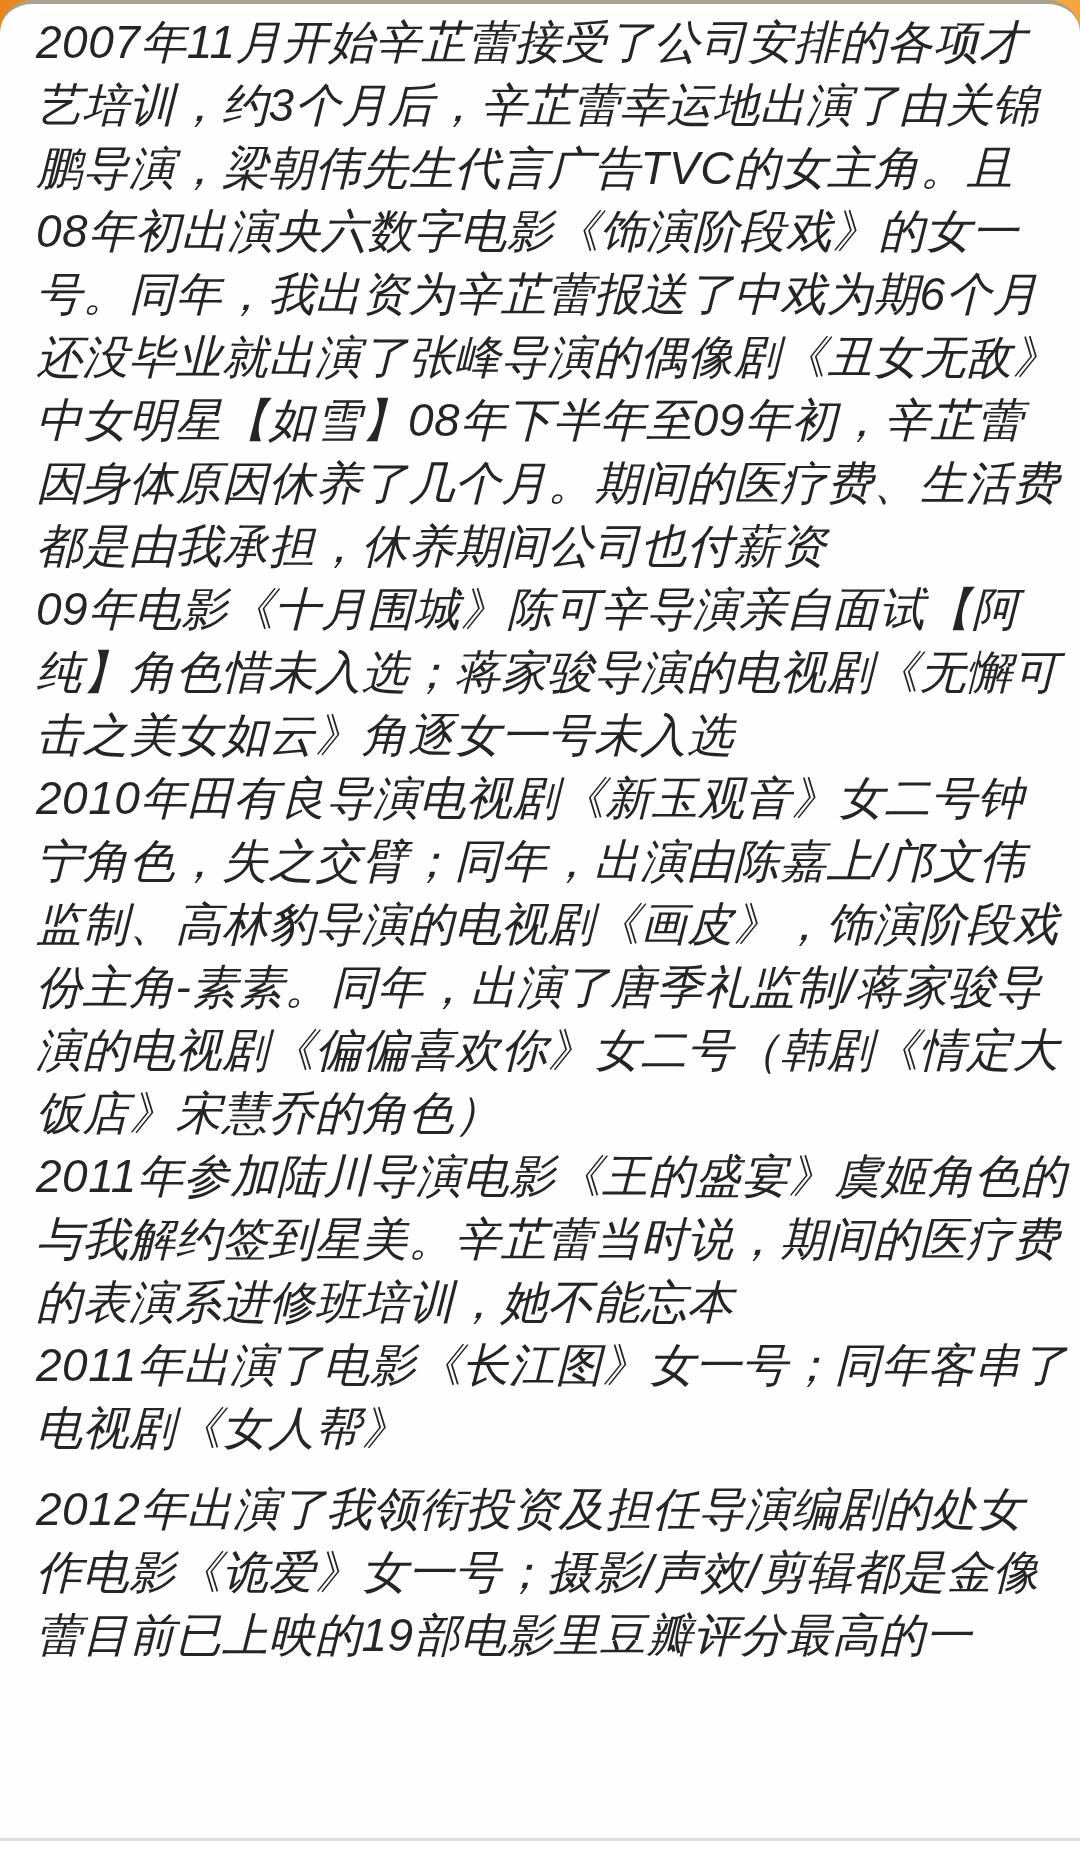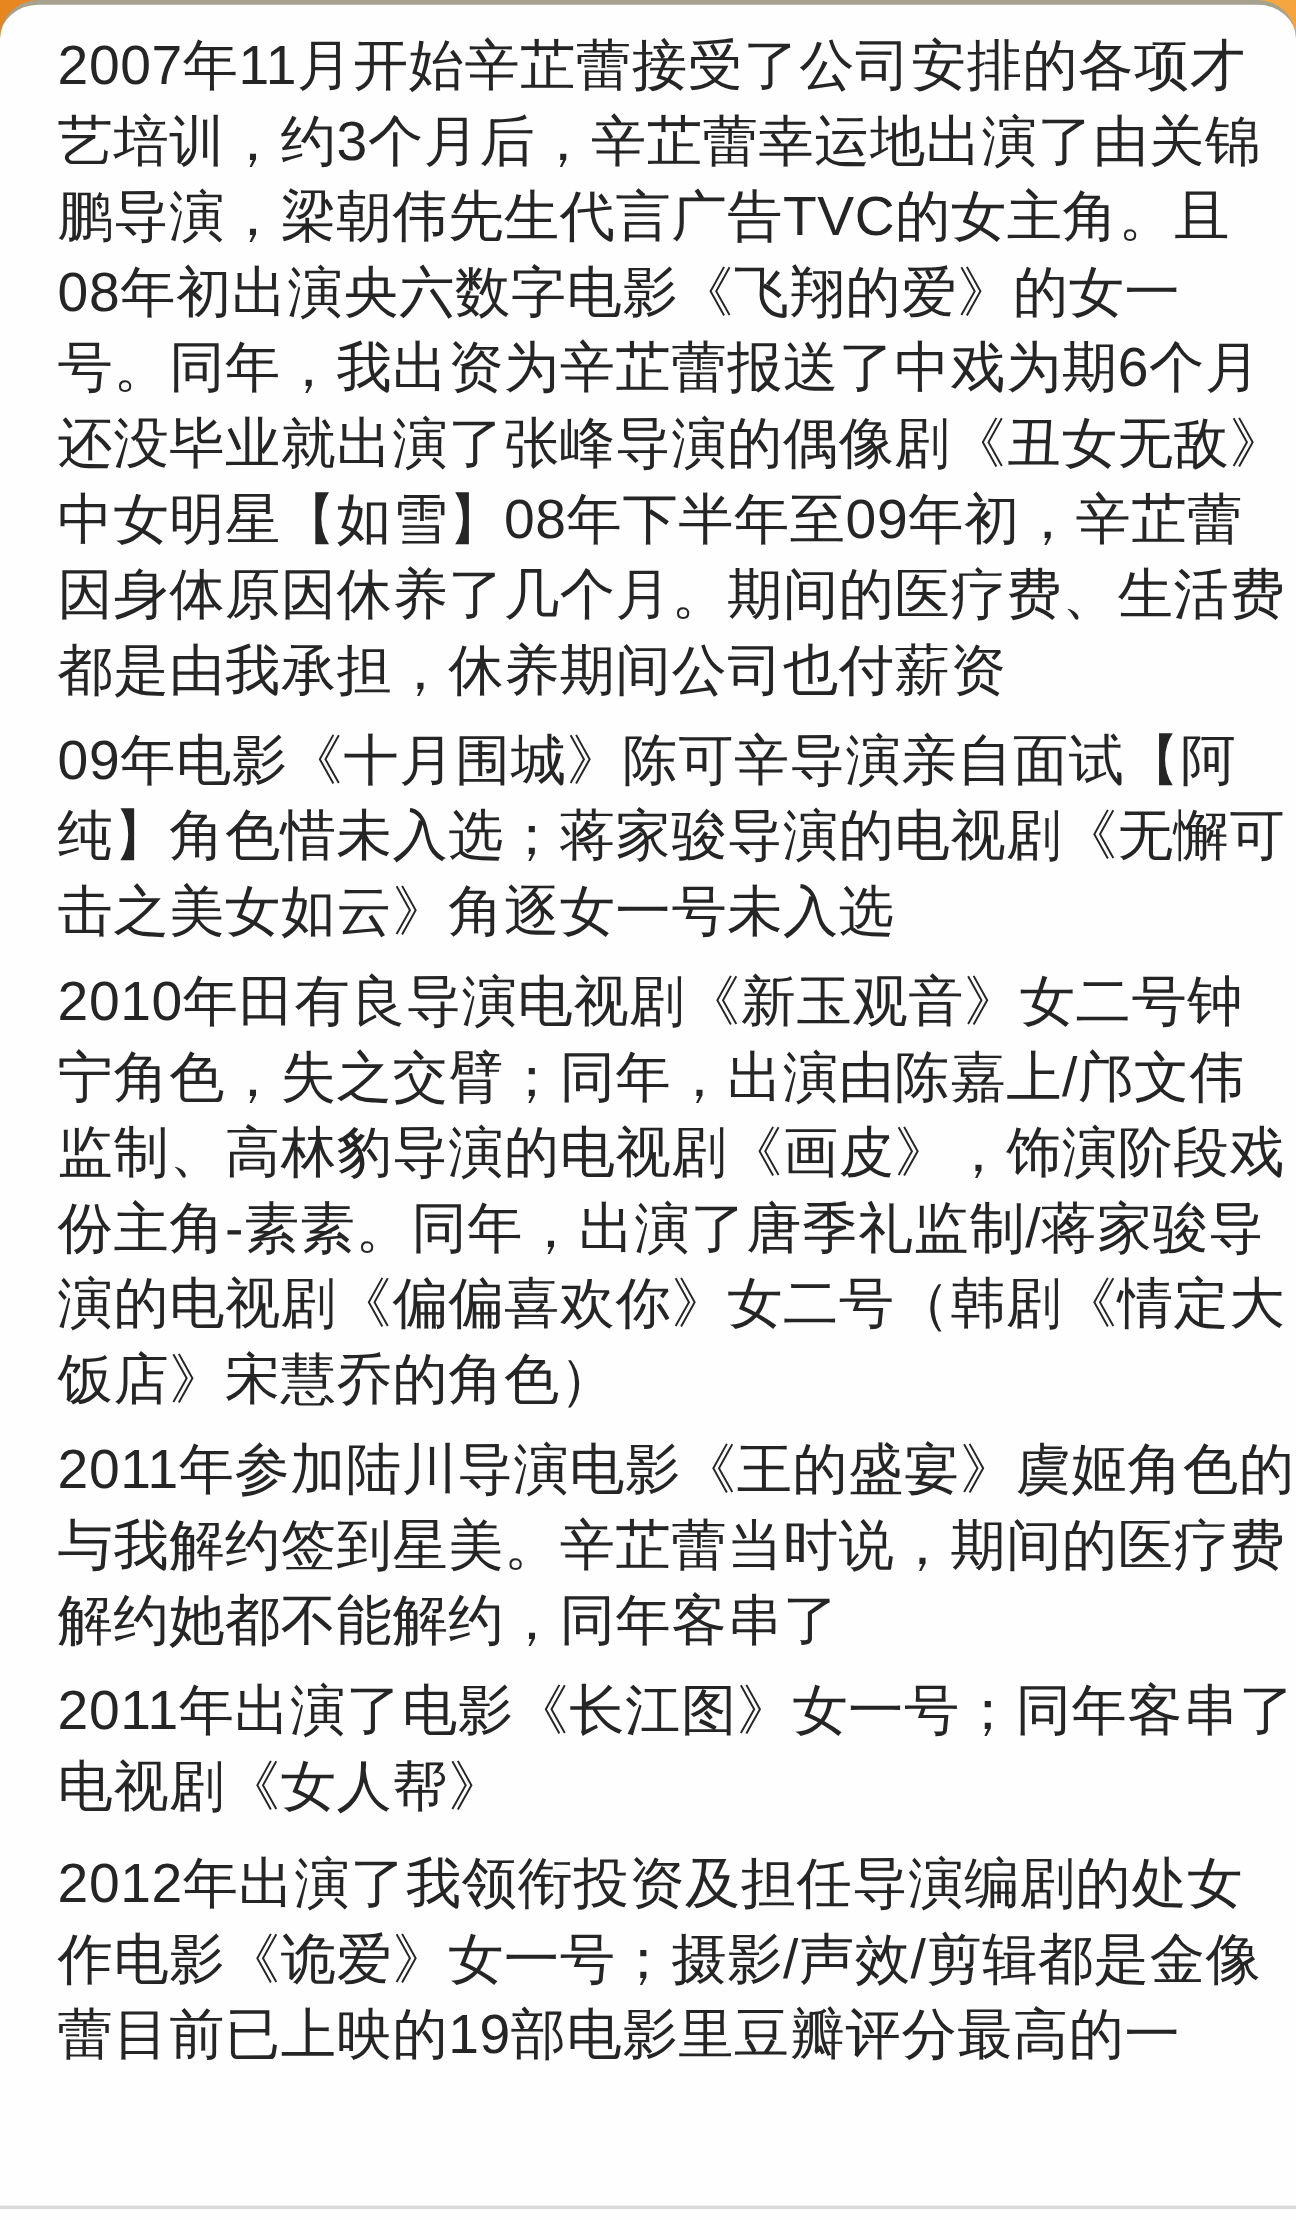--- a/index.html
+++ b/index.html
@@ -27,21 +27,22 @@
     position: absolute;
     top: 0;
     left: 0;
     right: 0;
     height: 1834px;
     overflow: hidden;
     box-sizing: border-box;
     padding: 7px 28px 0 36px;
   }
   .para {
-    margin: 12px;
+    margin: 0;
+    font-style: italic;
   }
   .para.gap-before {
     margin-top: 18px;
   }
   .line {
     display: block;
     font-size: 46px;
     line-height: 63px;
     letter-spacing: 0.5px;
     color: #252525;
@@ -68,21 +69,21 @@
 </head>
 <body>
 
 <div class="card">
   <div class="text-clip">
 
     <p class="para">
       <span class="line">2007年11月开始辛芷蕾接受了公司安排的各项才</span>
       <span class="line">艺培训，约3个月后，辛芷蕾幸运地出演了由关锦</span>
       <span class="line">鹏导演，梁朝伟先生代言广告TVC的女主角。且</span>
-      <span class="line">08年初出演央六数字电影《飞翔的爱》的女一</span>
+      <span class="line">08年初出演央六数字电影《饰演阶段戏》的女一</span>
       <span class="line">号。同年，我出资为辛芷蕾报送了中戏为期6个月</span>
       <span class="line">还没毕业就出演了张峰导演的偶像剧《丑女无敌》</span>
       <span class="line">中女明星【如雪】08年下半年至09年初，辛芷蕾</span>
       <span class="line">因身体原因休养了几个月。期间的医疗费、生活费</span>
       <span class="line">都是由我承担，休养期间公司也付薪资</span>
     </p>
 
     <p class="para">
       <span class="line">09年电影《十月围城》陈可辛导演亲自面试【阿</span>
       <span class="line">纯】角色惜未入选；蒋家骏导演的电视剧《无懈可</span>
@@ -94,21 +95,21 @@
       <span class="line">宁角色，失之交臂；同年，出演由陈嘉上/邝文伟</span>
       <span class="line">监制、高林豹导演的电视剧《画皮》，饰演阶段戏</span>
       <span class="line">份主角-素素。同年，出演了唐季礼监制/蒋家骏导</span>
       <span class="line">演的电视剧《偏偏喜欢你》女二号（韩剧《情定大</span>
       <span class="line">饭店》宋慧乔的角色）</span>
     </p>
 
     <p class="para">
       <span class="line">2011年参加陆川导演电影《王的盛宴》虞姬角色的</span>
       <span class="line">与我解约签到星美。辛芷蕾当时说，期间的医疗费</span>
-      <span class="line">解约她都不能解约，同年客串了</span>
+      <span class="line">的表演系进修班培训，她不能忘本</span>
     </p>
 
     <p class="para">
       <span class="line">2011年出演了电影《长江图》女一号；同年客串了</span>
       <span class="line">电视剧《女人帮》</span>
     </p>
 
     <p class="para gap-before">
       <span class="line">2012年出演了我领衔投资及担任导演编剧的处女</span>
       <span class="line">作电影《诡爱》女一号；摄影/声效/剪辑都是金像</span>

